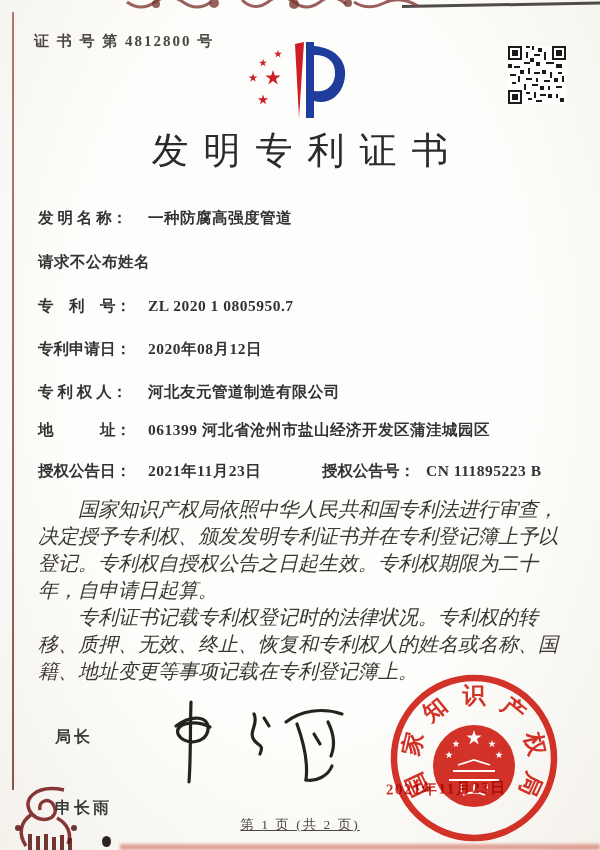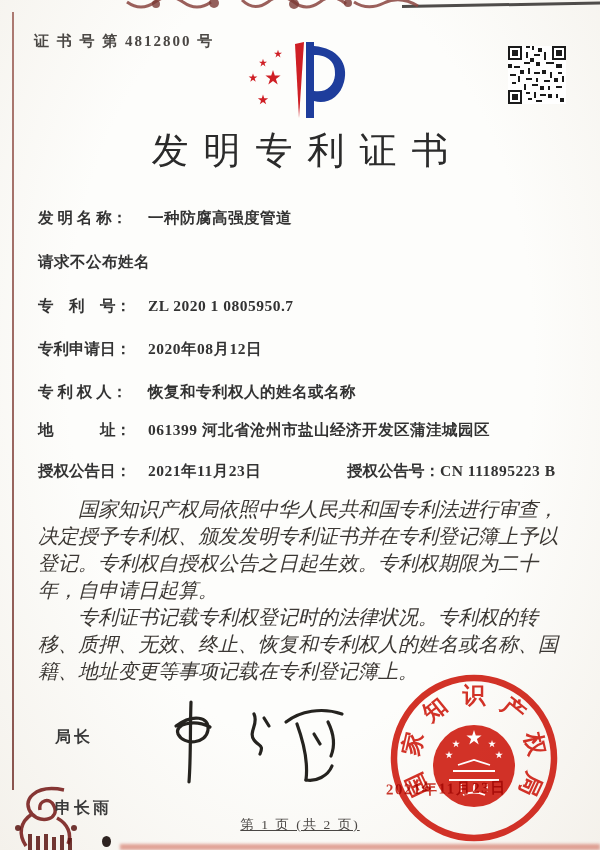--- a/index.html
+++ b/index.html
@@ -10,21 +10,21 @@
     color:#333;
   }
   .abs{position:absolute;}
   .certno{left:34px;top:32px;font-size:15px;font-weight:600;color:#4a4744;letter-spacing:2px;}
   .title{left:0;right:0;top:126px;text-align:center;font-size:37px;font-weight:400;
          letter-spacing:15px;padding-left:15px;color:#2b2b2b;}
   .row{left:38px;width:540px;display:flex;align-items:baseline;font-size:15.5px;font-weight:600;color:#333;}
   .flabel{display:inline-block;width:110px;flex:none;white-space:pre;}
   .fvalue{white-space:pre;letter-spacing:.5px;}
   .fvalue.fixed{display:inline-block;width:168px;flex:none;}
-  .flabel.second{width:104px;margin-left:20px;text-align:right;}
+  .flabel.second{width:104px;margin-left:6px;}
   .bodytext{left:38px;width:530px;top:496px;font-size:20px;line-height:27px;
             color:#3b3733;font-style:italic;font-weight:500;}
   .bodytext p{margin:0;text-indent:2em;}
   .signer{left:55px;font-size:16px;font-weight:600;color:#3a3a3a;letter-spacing:3px;}
   .sealdate{left:386px;top:779px;width:170px;font-size:15px;font-weight:700;color:#c9271a;
             letter-spacing:1.5px;transform:rotate(-1deg);opacity:.92;mix-blend-mode:multiply;}
   .footer{left:0;right:0;top:816px;text-align:center;font-size:13.5px;color:#4a4744;letter-spacing:2px;text-decoration:underline;}
   .left-line{left:12px;top:12px;width:2px;height:778px;
              background:linear-gradient(#9a5b52,#6f2d27);opacity:.8;}
   .topright-line{left:402px;top:5px;width:210px;height:2.5px;background:#4f4c4a;
@@ -159,21 +159,21 @@
   <div class="abs row" style="top:296px">
     <span class="flabel">专　利　号：</span>
     <span class="fvalue">ZL 2020 1 0805950.7</span>
   </div>
   <div class="abs row" style="top:339px">
     <span class="flabel">专利申请日：</span>
     <span class="fvalue">2020年08月12日</span>
   </div>
   <div class="abs row" style="top:382px">
     <span class="flabel">专 利 权 人：</span>
-    <span class="fvalue">恢复和专利权人的姓名或名称</span>
+    <span class="fvalue">河北友元管道制造有限公司</span>
   </div>
   <div class="abs row" style="top:420px">
     <span class="flabel">地　　　址：</span>
     <span class="fvalue">061399 河北省沧州市盐山经济开发区蒲洼城园区</span>
   </div>
   <div class="abs row" style="top:461px">
     <span class="flabel">授权公告日：</span>
     <span class="fvalue fixed">2021年11月23日</span>
     <span class="flabel second">授权公告号：</span>
     <span class="fvalue">CN 111895223 B</span>

